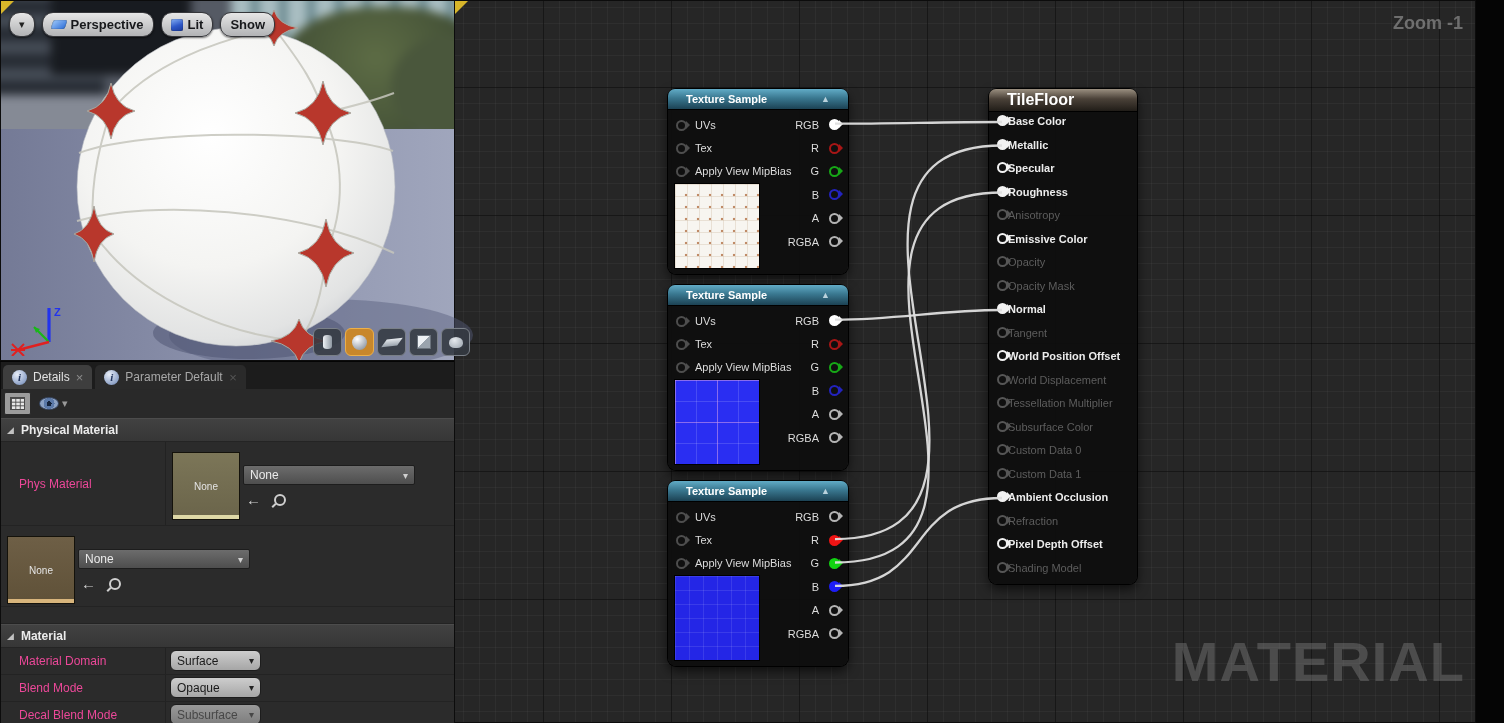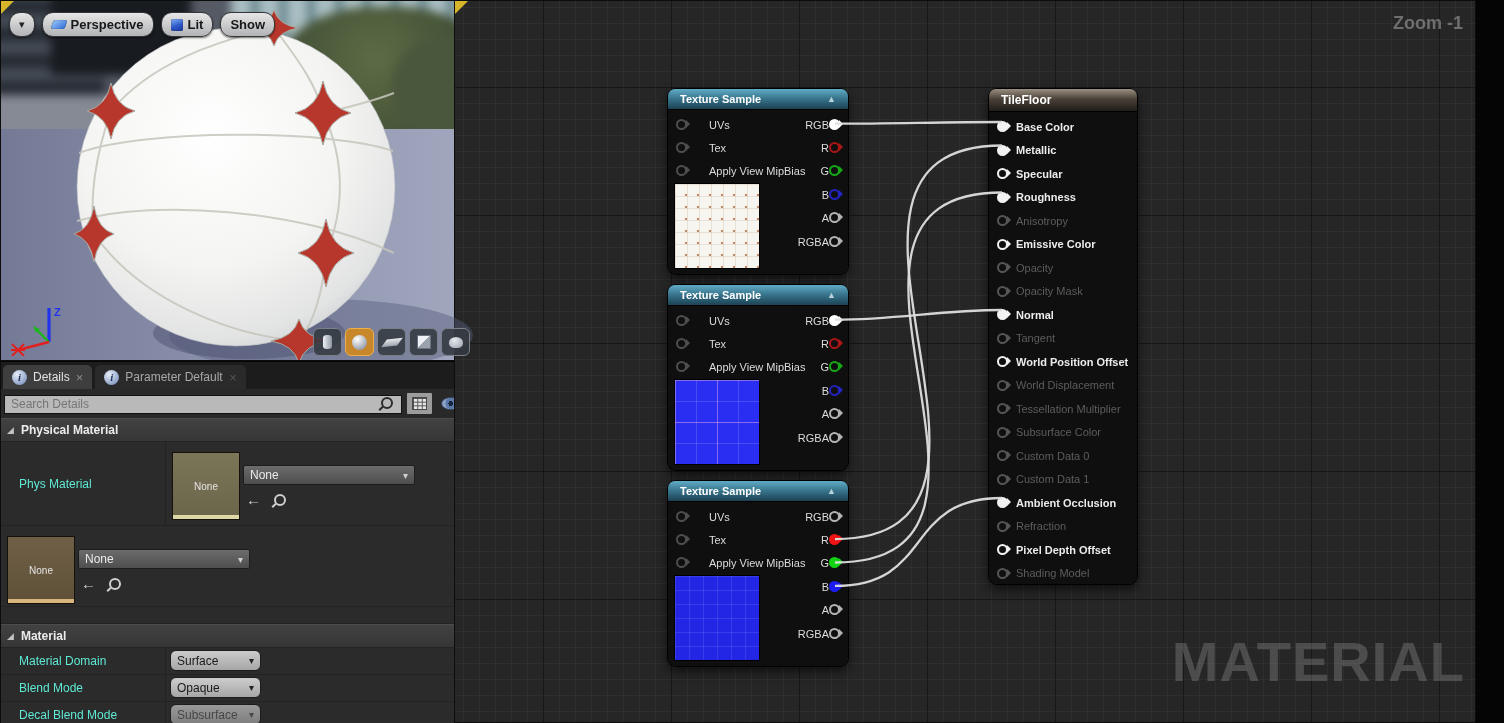--- a/index.html
+++ b/index.html
@@ -83,21 +83,21 @@
   .eye{width:18px;height:11px;border-radius:50%;border:1px solid #3a4a66;
        background:radial-gradient(circle at 50% 50%,#16243c 0 2.5px,#5b79a8 2.5px 5.5px,#8ca2c4 5.5px);}
   .eye-btn .caret{color:#9a9a9a;font-size:11px;}
 
   .sec-h{height:22px;background:linear-gradient(#414141,#363636);border-top:1px solid #4c4c4c;
          border-bottom:1px solid #242424;display:flex;align-items:center;gap:7px;padding-left:6px;
          color:#ececec;font-size:12px;font-weight:700;cursor:pointer;}
   .sec-h .tri{color:#c2c2c2;font-size:9px;}
   .prow{position:relative;border-bottom:1px solid #232323;display:flex;background:#2b2b2b;}
   .prow .plabel{width:165px;flex:none;border-right:1px solid #222;display:flex;align-items:center;
-                padding-left:18px;box-sizing:border-box;color:#5eead4;font-size:12px;}
+                padding-left:18px;box-sizing:border-box;color:#ec4899;font-size:12px;}
   .pval{position:relative;flex:1;}
   .thumb{position:absolute;left:6px;top:10px;width:66px;height:66px;border:1px solid #14120b;
          display:flex;align-items:center;justify-content:center;color:#e4e4e4;font-size:10px;}
   .thumb::after{content:"";position:absolute;left:0;right:0;bottom:0;height:4px;}
   .thumb.khaki{background:linear-gradient(#7c7658,#6a644a);}
   .thumb.khaki::after{background:#ded8a6;}
   .thumb.brown{background:linear-gradient(#6e5f46,#5f5138);}
   .thumb.brown::after{background:#d8b57c;}
   .ddl{position:absolute;display:flex;align-items:center;height:20px;box-sizing:border-box;
        background:linear-gradient(#6c6c6c,#4e4e4e);border:1px solid #1d1d1d;border-radius:2px;
@@ -128,33 +128,33 @@
            linear-gradient(rgba(255,255,255,.035) 1px,transparent 1px),
            linear-gradient(90deg,rgba(255,255,255,.035) 1px,transparent 1px);
          background-size:128px 128px,128px 128px,16px 16px,16px 16px;
          background-position:-40px -42px,-40px -42px,-40px -42px,-40px -42px;
          border:1px solid #0c0c0c;box-sizing:border-box;}
   .zoomlbl{position:absolute;right:12px;top:12px;font-size:18px;font-weight:700;color:rgba(170,170,170,.55);}
   .watermark{position:absolute;right:10px;bottom:28px;font-size:56px;font-weight:700;letter-spacing:1px;
              color:rgba(140,140,140,.38);}
   .gnode{position:absolute;background:rgba(14,14,14,.95);border-radius:8px;
          box-shadow:0 0 0 1px #000,0 5px 12px rgba(0,0,0,.65);z-index:2;}
-  .ghead{display:flex;align-items:center;padding:0 12px;border-radius:7px 7px 0 0;
+  .ghead{display:flex;align-items:center;padding:0 18px;border-radius:7px 7px 0 0;
          color:#fff;border-bottom:1px solid #000;}
   .ghead.teal{height:20px;font-size:11px;font-weight:700;
               background:linear-gradient(180deg,#61abc6 0%,#3a7890 45%,#1c4254 100%);}
-  .ghead.result{height:22px;font-size:12px;font-weight:700;
+  .ghead.result{height:22px;font-size:16px;font-weight:700;
               background:linear-gradient(180deg,#9a8f80 0%,#4a4138 45%,#211d18 100%);}
   .gcollapse{margin-left:auto;color:#b9d2dc;font-size:9px;cursor:pointer;}
   .grows{padding-top:3px;}
   .trow{height:23.4px;display:flex;align-items:center;padding:0 8px;}
-  .tin{display:flex;align-items:flex-start;gap:22px;flex:1;}
-  .tout{margin-left:auto;display:flex;align-items:flex-start;gap:0;}
+  .tin{display:flex;align-items:flex-end;gap:8px;flex:1;}
+  .tout{margin-left:auto;display:flex;align-items:center;gap:10px;}
   .pin-label{font-size:11px;color:#dcdcdc;white-space:nowrap;}
-  .rrow{height:23.5px;display:flex;align-items:center;gap:8px;padding-left:8px;}
+  .rrow{height:23.5px;display:flex;align-items:flex-start;padding-left:8px;}
   .r-label{font-size:11px;font-weight:700;color:#ececec;white-space:nowrap;}
   .rrow.disabled .r-label{color:#5d5d5d;font-weight:400;}
   .pinc{box-sizing:border-box;width:11px;height:11px;border-radius:50%;border:2.5px solid var(--c,#888);
         position:relative;flex:none;cursor:crosshair;}
   .pinc.filled{background:var(--c);}
   .pinc::after{content:"";position:absolute;left:7.5px;top:-1px;
                border-left:4px solid var(--c);border-top:4px solid transparent;border-bottom:4px solid transparent;}
   .gprev{position:absolute;left:6px;top:94px;width:84px;height:84px;border:1px solid #000;}
   .gprev.tile-diffuse{background-color:#f7f5f0;
      background-image:radial-gradient(circle,#c08a66 1.3px,rgba(0,0,0,0) 1.6px),
@@ -282,24 +282,20 @@
         <span class="close">×</span>
       </div>
       <div class="tab inactive">
         <span class="info-ic">i</span>
         <span class="lbl-clip">Parameter Defaults</span>
         <span class="close">×</span>
       </div>
     </div>
 
     <div class="searchrow">
-      <div class="search-wrap">
-        <input type="text" placeholder="Search Details" style="">
-        <span class="mag"></span>
-      </div>
       <div class="grid-btn">
         <span class="grid-glyph"></span>
       </div>
       <div class="eye-btn">
         <span class="eye"></span>
         <span class="caret">▾</span>
       </div>
     </div>
 
     <div class="sec-h">

